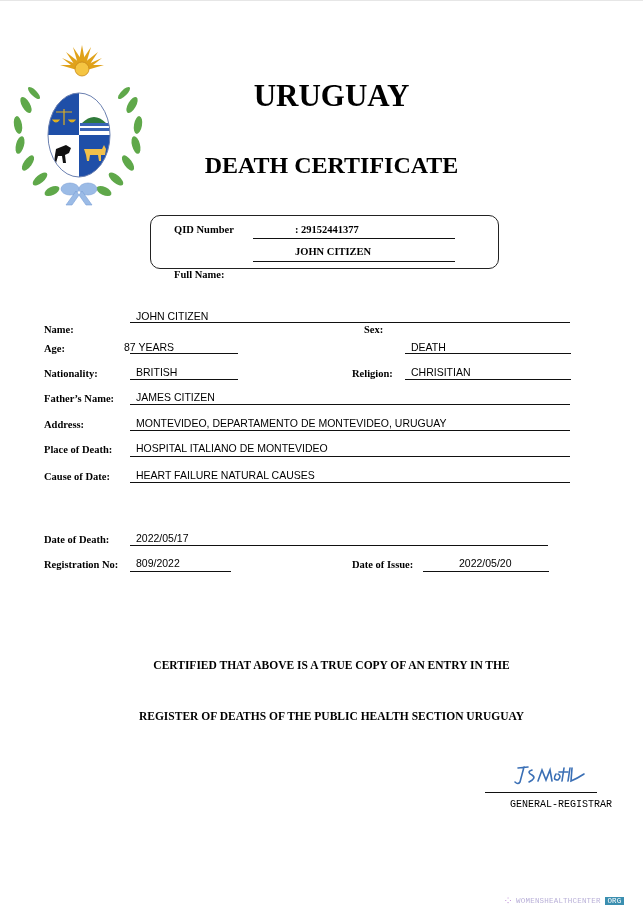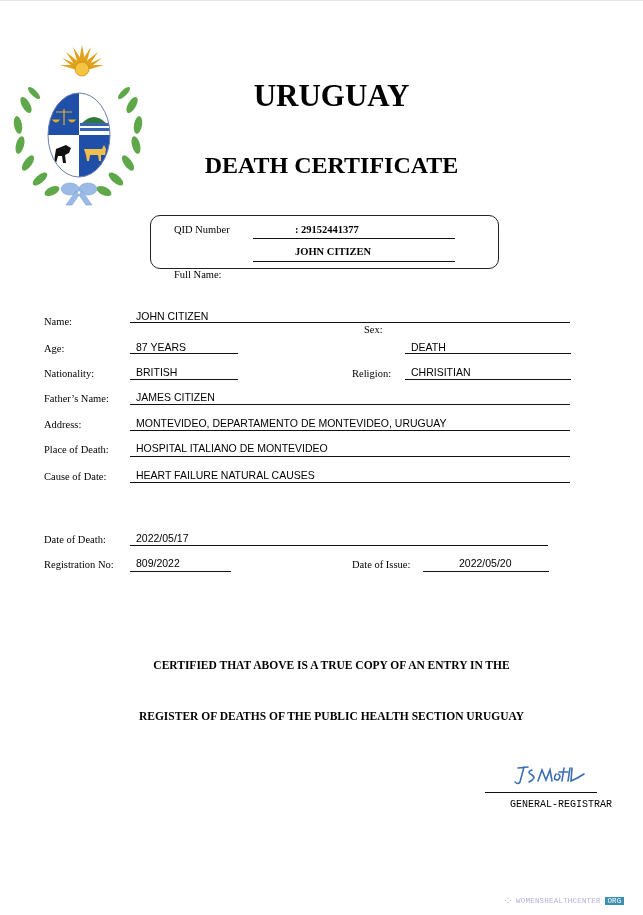--- a/index.html
+++ b/index.html
@@ -4,21 +4,21 @@
 <style>
   html, body { margin:0; padding:0; background:#ffffff; }
   body { width:643px; height:915px; position:relative; overflow:hidden; color:#000; }
   .serif { font-family: "Liberation Serif", "DejaVu Serif", serif; }
   .abs { position:absolute; }
   .topline { position:absolute; left:0; top:0; width:643px; height:1px; background:#e6e6e6; }
   .title { left:0; width:663px; text-align:center; font-weight:bold; }
   .t1 { top:78px; font-size:31px; }
   .t2 { top:152px; font-size:24px; left:0; width:663px; }
   .qbox { left:150px; top:215px; width:347px; height:52px; border:1.3px solid #222; border-radius:10px; }
-  .lbl { font-family:"Liberation Serif", serif; font-weight:normal; font-size:10.5px; position:absolute; white-space:nowrap; }
+  .lbl { font-family:"Liberation Serif", serif; font-weight:bold; font-size:10.5px; position:absolute; white-space:nowrap; }
   .val { font-family:"Liberation Sans", sans-serif; font-size:10.5px; position:absolute; white-space:nowrap; }
   .qval { font-family:"Liberation Serif", serif; font-weight:bold; font-size:10.5px; position:absolute; white-space:nowrap;margin-left:36px; }
   .line { position:absolute; height:1.3px; background:#111; }
   .cert { left:0; width:663px; text-align:center; font-family:"Liberation Serif", serif; font-weight:bold; font-size:11.5px; position:absolute; }
   .reg { font-family:Liberation Mono, monospace; font-size:10px; position:absolute; }
   .wm { position:absolute; font-family:Liberation Mono, monospace; font-size:7.5px; color:#b9b0d8; letter-spacing:0.2px; }
   .org { background:#3b8fb0; color:#fff; padding:0 2px; font-size:7.5px; }
 </style>
 </head>
 <body>
@@ -100,26 +100,26 @@
 <div class="abs title serif t2">DEATH CERTIFICATE</div>
 
 <div class="abs qbox"></div>
 <span class="lbl" style="left:174px;top:224px;">QID Number</span>
 <span class="qval" style="left:259px;top:224px;">: 29152441377</span>
 <div class="line" style="left:253px;top:238px;width:202px;"></div>
 <span class="lbl" style="left:174px;top:246px;margin-top:23px;">Full Name:</span>
 <span class="qval" style="left:259px;top:246px;">JOHN CITIZEN</span>
 <div class="line" style="left:253px;top:261px;width:202px;"></div>
 
-<span class="lbl" style="left:44px;top:316px;">Name:</span>
+<span class="lbl" style="left:44px;top:324px;">Name:</span>
 <span class="val" style="left:136px;top:310px;">JOHN CITIZEN</span>
 <div class="line" style="left:130px;top:322px;width:440px;"></div>
 
 <span class="lbl" style="left:44px;top:343px;">Age:</span>
-<span class="val" style="left:136px;top:341px;">87 YEARS</span>
+<span class="val" style="left:124px;top:341px;">87 YEARS</span>
 <div class="line" style="left:130px;top:353px;width:108px;"></div>
 <span class="lbl" style="left:352px;top:324px;margin-left:12px;">Sex:</span>
 <span class="val" style="left:411px;top:341px;">DEATH</span>
 <div class="line" style="left:405px;top:353px;width:166px;"></div>
 
 <span class="lbl" style="left:44px;top:368px;">Nationality:</span>
 <span class="val" style="left:136px;top:366px;">BRITISH</span>
 <div class="line" style="left:130px;top:379px;width:108px;"></div>
 <span class="lbl" style="left:352px;top:368px;">Religion:</span>
 <span class="val" style="left:411px;top:366px;">CHRISITIAN</span>

